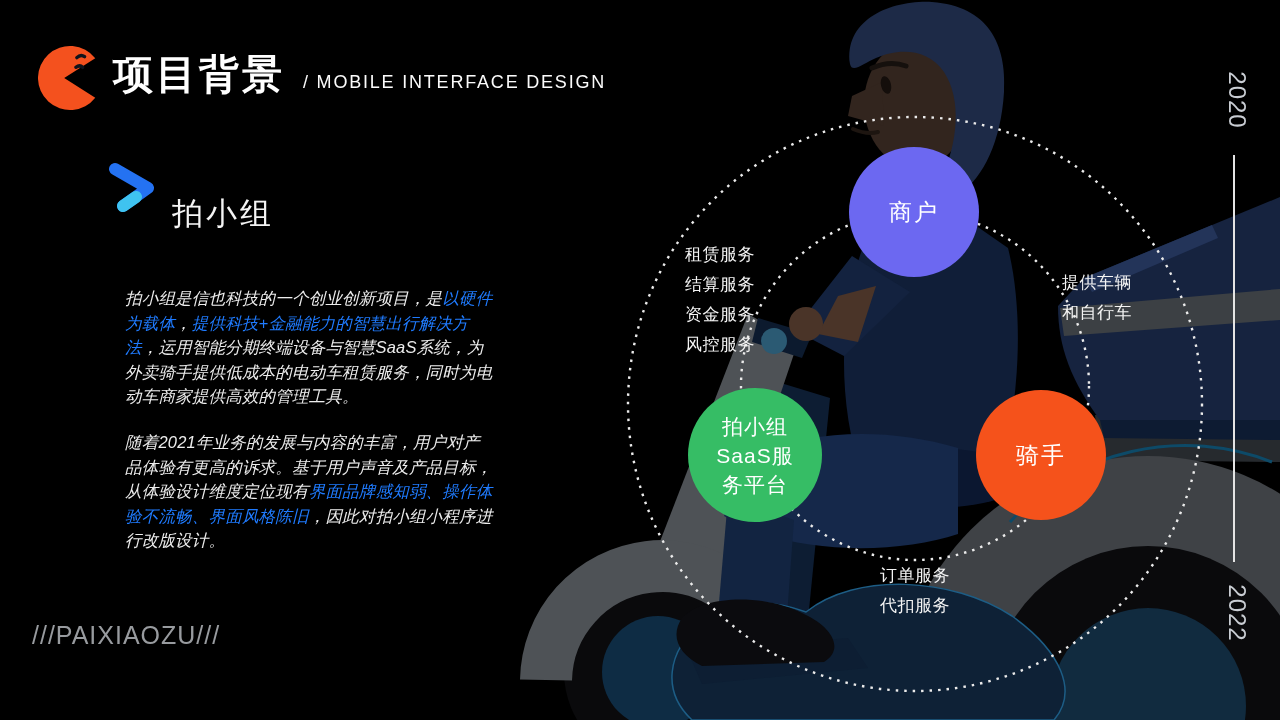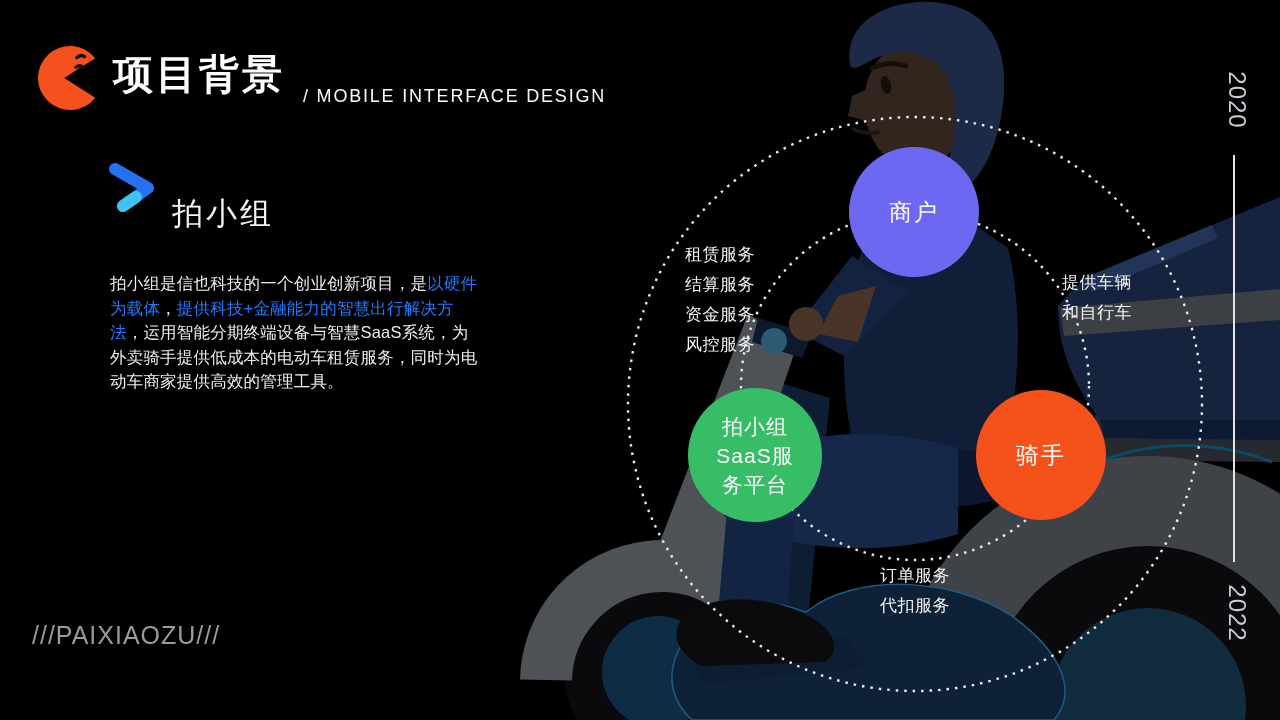--- a/index.html
+++ b/index.html
@@ -6,31 +6,31 @@
   .slide{
     position:relative;width:1280px;height:720px;background:#000;overflow:hidden;
     font-family:"Liberation Sans","DejaVu Sans",sans-serif;color:#fff;
   }
   .illus{position:absolute;left:0;top:0;width:1280px;height:720px;}
 
   
   .pacman{position:absolute;left:38px;top:44px;}
   .page-title{position:absolute;left:113px;top:47px;margin:0;font-size:40px;font-weight:700;
     letter-spacing:3px;color:#fff;}
-  .page-subtitle{position:absolute;left:303px;top:86px;font-size:18px;font-weight:500;
+  .page-subtitle{position:absolute;left:303px;top:72px;font-size:18px;font-weight:500;
     letter-spacing:1.8px;color:#fbfbfb;}
 
   
   .p-logo{position:absolute;left:106px;top:161px;}
   .brand-name{position:absolute;left:172px;top:193px;margin:0;font-size:31px;font-weight:500;
     letter-spacing:3px;color:#f4f4f4;}
 
   
   .para{position:absolute;left:110px;width:368px;font-size:16.5px;line-height:24.6px;
-    color:#ededed;letter-spacing:.2px;margin:0;}
+    color:#ededed;letter-spacing:.2px;margin:15px;font-style:italic;}
   .para-intro{top:271px;}
   .para-challenge{top:415px;}
   .hl{color:#1f7bff;}
 
   
   .watermark{position:absolute;left:32px;top:621px;font-size:25px;color:#989b9f;letter-spacing:1px;}
 
   
   .tl-line{position:absolute;left:1233px;top:155px;width:2px;height:407px;background:#e4e4e4;}
   .year{position:absolute;left:1237px;font-size:24px;color:#c9cdd3;letter-spacing:1px;
@@ -130,20 +130,21 @@
       </linearGradient>
     </defs>
     <path d="M9 8 L42 27 L17 45" stroke="#2472f2" stroke-width="12" stroke-linejoin="round" stroke-linecap="round" fill="none"></path>
     <path d="M30 36 L17 45" stroke="#3fc3f0" stroke-width="12" stroke-linecap="round" fill="none"></path>
     <path d="M7 8 L7 62" stroke="url(#barGrad)" stroke-width="12" stroke-linecap="round" fill="none"></path>
   </svg>
   <h2 class="brand-name">拍小组</h2>
 
   <p class="para para-intro"><span>拍小组是信也科技的一个创业创新项目，是</span><span class="hl">以硬件为载体</span><span>，</span><span class="hl">提供科技+金融能力的智慧出行解决方法</span><span>，运用智能分期终端设备与智慧SaaS系统，为外卖骑手提供低成本的电动车租赁服务，同时为电动车商家提供高效的管理工具。</span></p>
 
+  <p class="para para-challenge"><span>随着2021年业务的发展与内容的丰富，用户对产品体验有更高的诉求。基于用户声音及产品目标，从体验设计维度定位现有</span><span class="hl">界面品牌感知弱、操作体验不流畅、界面风格陈旧</span><span>，因此对拍小组小程序进行改版设计。</span></p>
 
   <div class="watermark">///PAIXIAOZU///</div>
 
   <div class="year year-start">2020</div>
   <div class="tl-line"></div>
   <div class="year year-end">2022</div>
 
   <div class="node node-merchant">
     <span>商户</span>
   </div>

